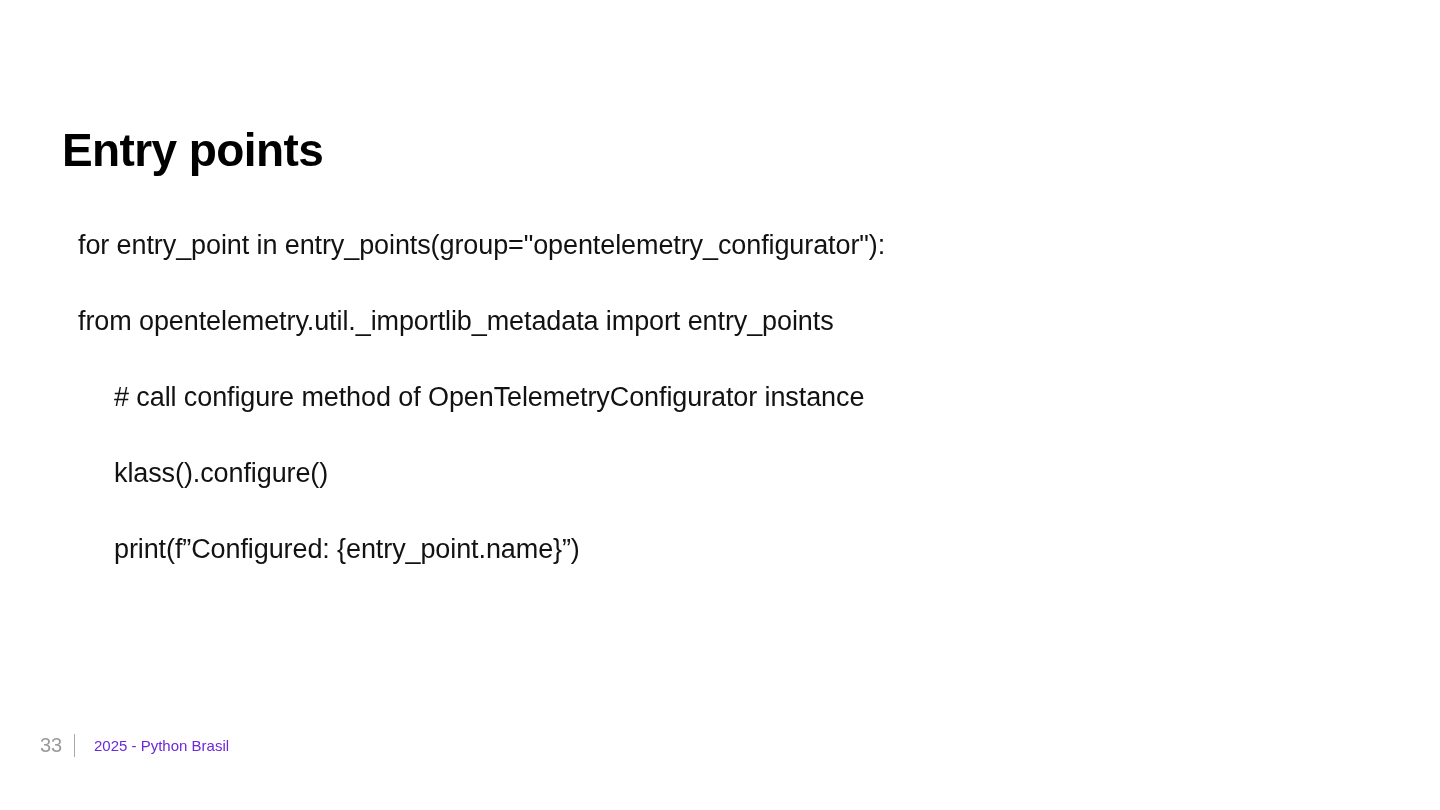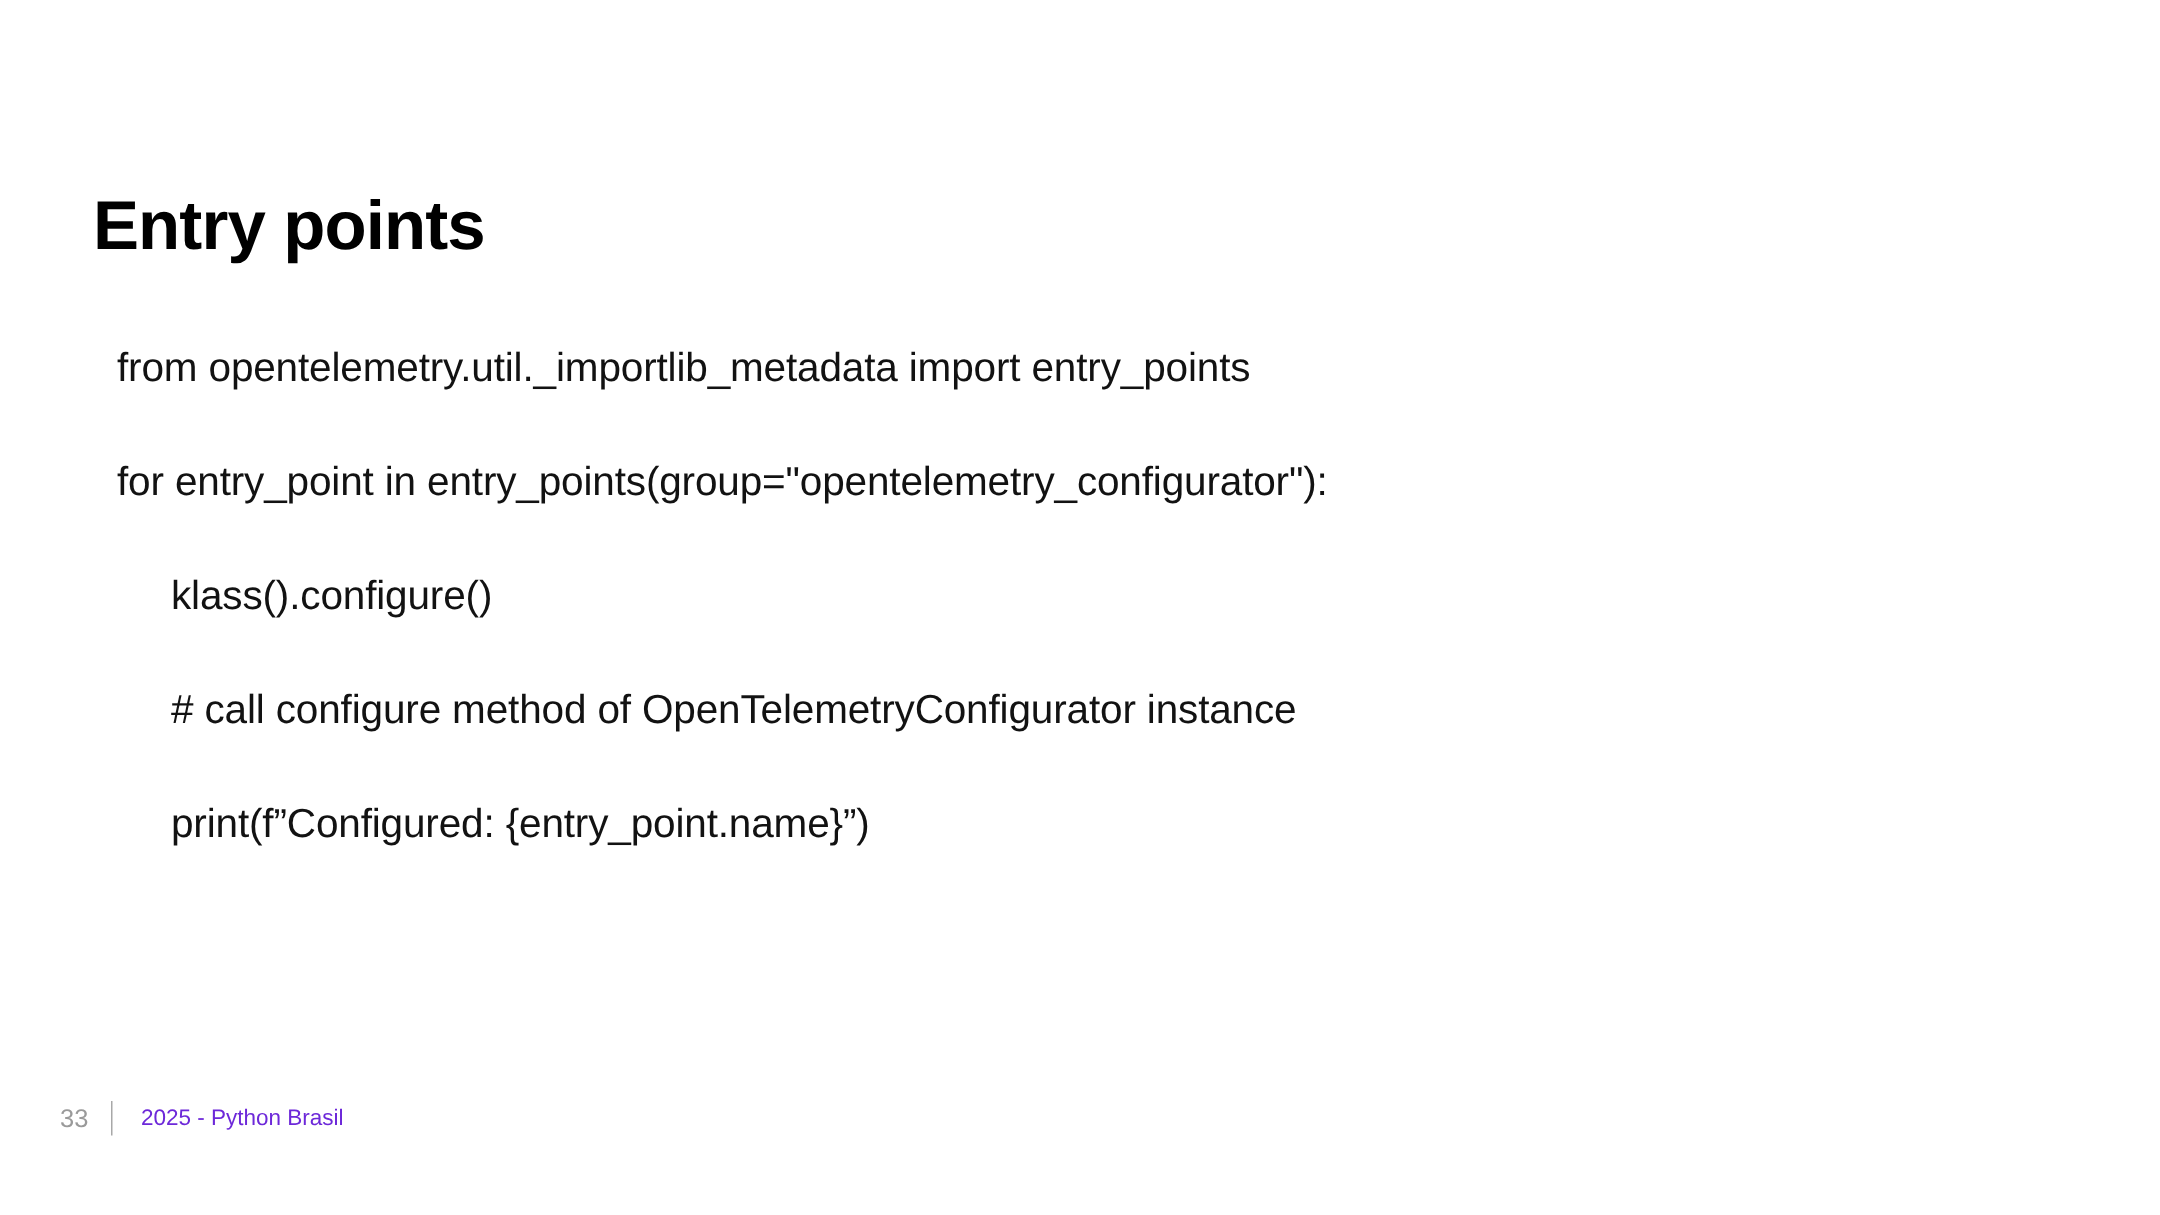--- a/index.html
+++ b/index.html
@@ -60,21 +60,21 @@
   
   .footer {
     position: absolute;
     left: 40px;
     bottom: 17px;
     display: flex;
     align-items: center;
     height: 24px;
   }
   .footer-page-number {
-    font-size: 17px;
+    font-size: 20px;
     color: #9a9a9a;
     line-height: 1;
     width: 34px;
   }
   .footer-divider {
     width: 1px;
     height: 23px;
     background: #a8a8a8;
     margin-right: 19px;
   }
@@ -86,24 +86,24 @@
   }
 </style>
 </head>
 <body>
 
 <div class="slide">
 
   <h1 class="slide-title">Entry points</h1>
 
   <div class="code-block">
+    <div class="code-line">for entry_point in entry_points(group="opentelemetry_configurator"):</div>
     <div class="code-line">from opentelemetry.util._importlib_metadata import entry_points</div>
-    <div class="code-line">for entry_point in entry_points(group="opentelemetry_configurator"):</div>
+    <div class="code-line indent-1"># call configure method of OpenTelemetryConfigurator instance</div>
     <div class="code-line indent-1">klass().configure()</div>
-    <div class="code-line indent-1"># call configure method of OpenTelemetryConfigurator instance</div>
     <div class="code-line indent-1">print(f”Configured: {entry_point.name}”)</div>
   </div>
 
   <div class="footer">
     <span class="footer-page-number">33</span>
     <span class="footer-divider"></span>
     <span class="footer-text">2025 - Python Brasil</span>
   </div>
 
 </div>

